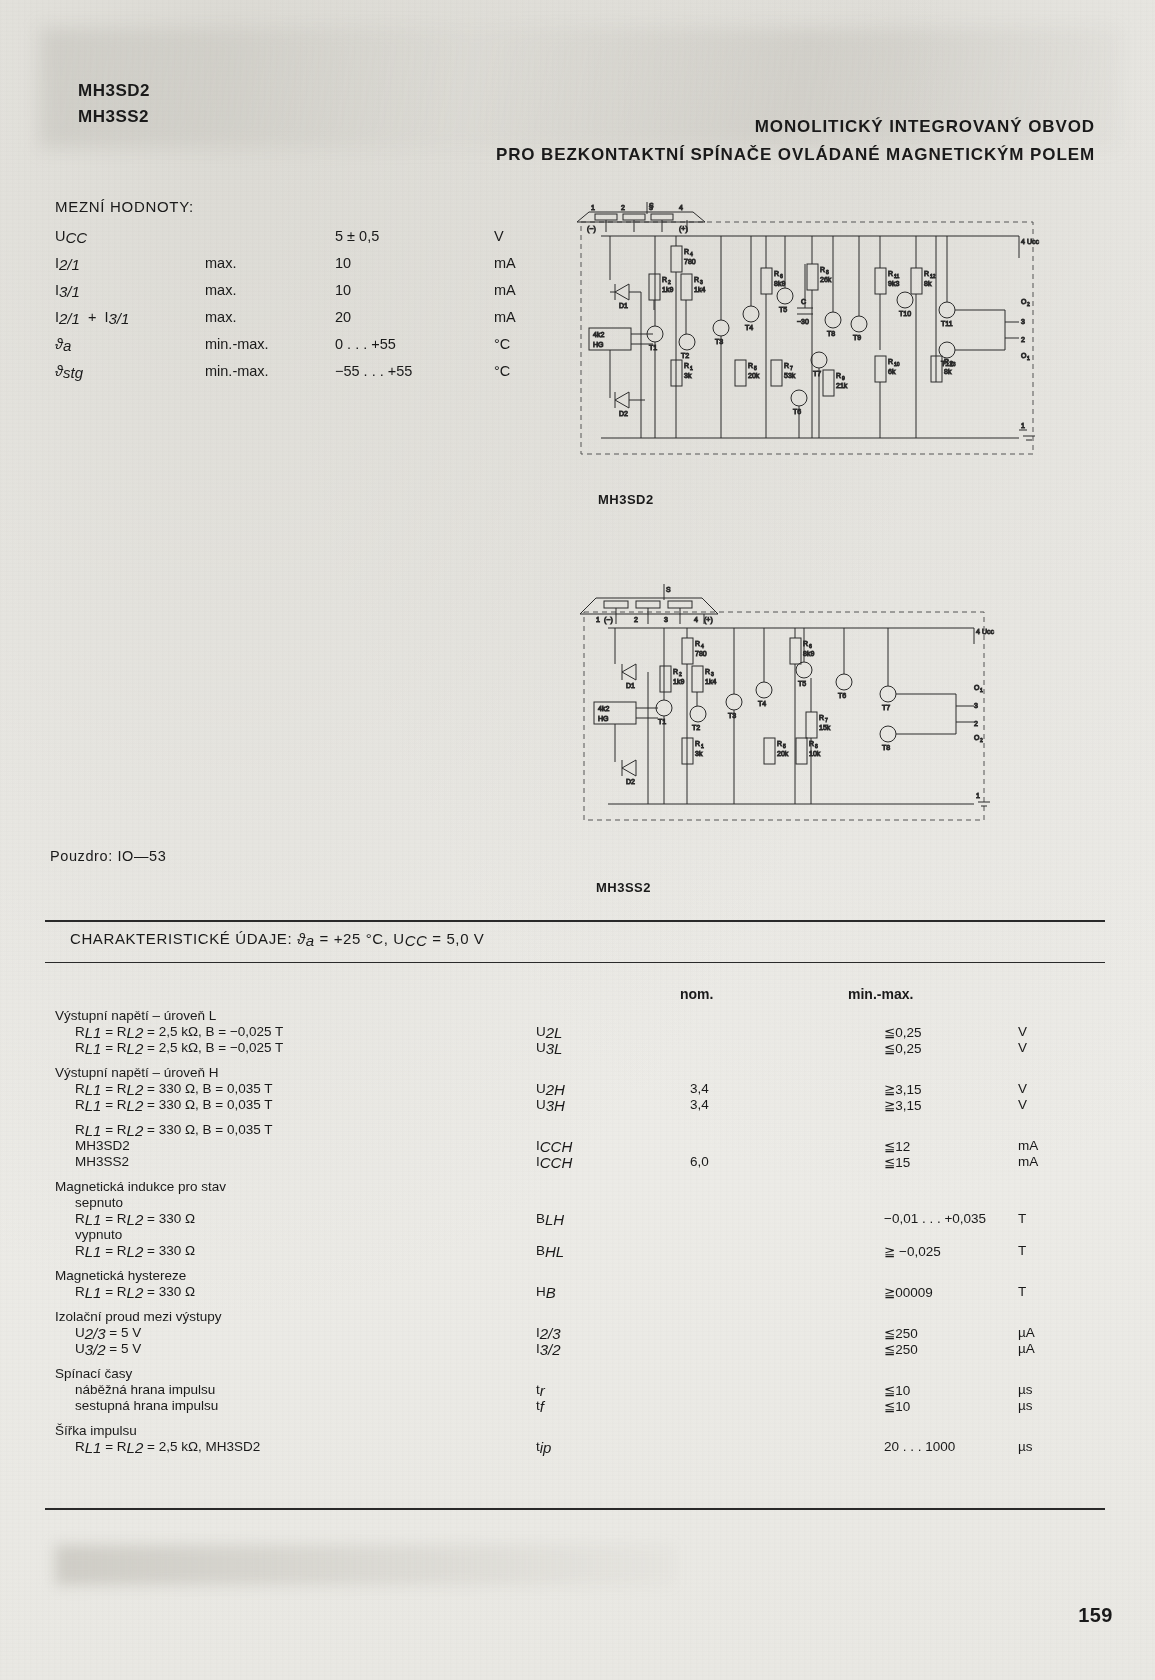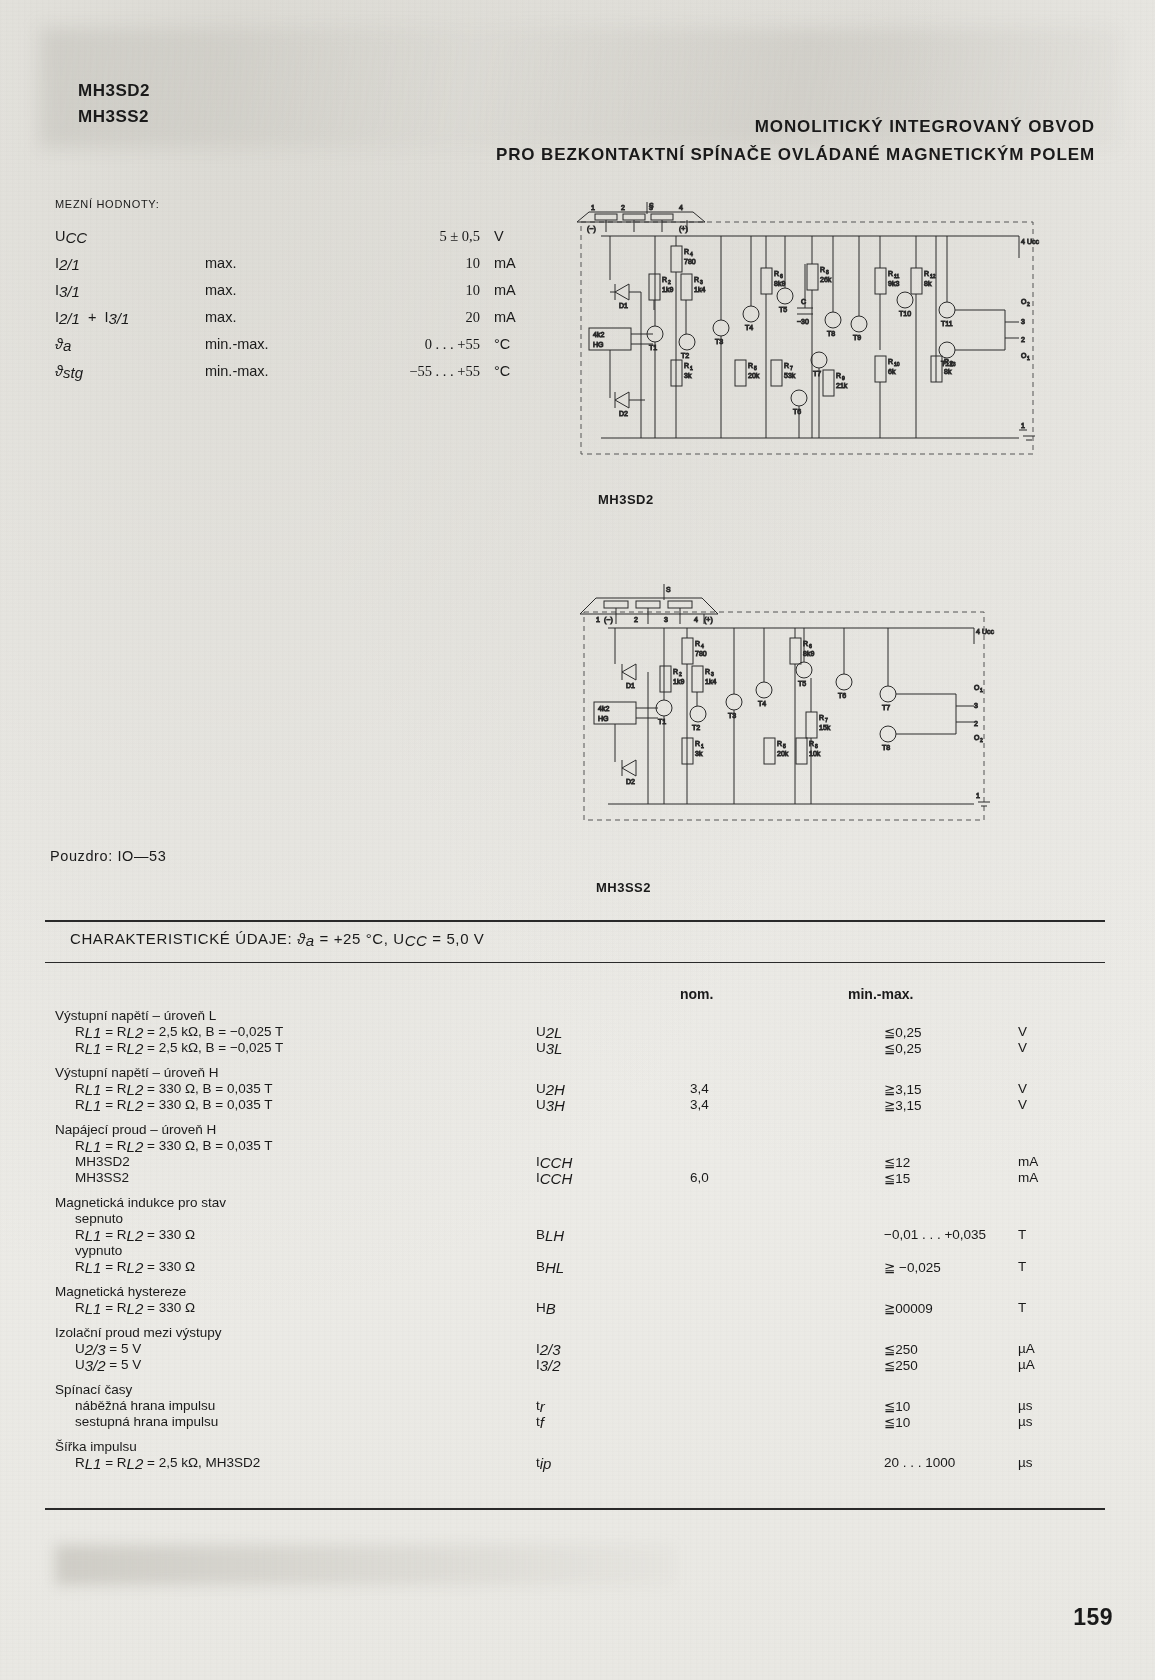--- a/index.html
+++ b/index.html
@@ -36,26 +36,26 @@
     background:linear-gradient(90deg, rgba(175,172,163,.45), rgba(175,172,163,.05));
     filter:blur(7px);pointer-events:none;
   }
 
   
   .hdr{position:absolute;left:0;top:78px;width:1155px;height:70px;}
   .hdr-left{position:absolute;left:78px;top:0;font-size:17px;font-weight:bold;letter-spacing:.5px;line-height:26px;}
   .hdr-right{position:absolute;right:60px;top:0;text-align:right;font-size:17px;font-weight:bold;letter-spacing:.9px;line-height:28px;margin-top:35px;}
 
   
-  .mezni-title{position:absolute;left:55px;top:198px;font-size:11px;letter-spacing:.7px;}
+  .mezni-title{position:absolute;left:55px;top:198px;font-size:15px;letter-spacing:.7px;}
   .mezni{position:absolute;left:55px;top:228px;width:500px;font-size:14.5px;}
   .mezni .row{display:flex;align-items:baseline;height:27px;}
   .mezni .c1{width:150px;}
   .mezni .c2{width:130px;}
-  .mezni .c3{width:145px;text-align:right;font-family:Liberation Serif, serif;}
+  .mezni .c3{width:145px;text-align:left;}
   .mezni .c4{width:60px;text-align:left;padding-left:14px;}
   .sub{font-size:15px;vertical-align:-2px;font-style:italic;}
   .ital{font-style:italic;}
 
   .pouzdro{position:absolute;left:50px;top:848px;font-size:14.5px;letter-spacing:.6px;}
 
   
   .sch{position:absolute;}
   .sch svg{display:block;}
   .cap{position:absolute;font-size:13px;font-weight:bold;letter-spacing:.5px;}
@@ -72,21 +72,21 @@
   .crow{position:relative;height:16px;}
   .crow .desc{position:absolute;left:55px;white-space:nowrap;}
   .crow .desc.ind1{left:75px;}
   .crow .sym{position:absolute;left:536px;}
   .crow .nom{position:absolute;left:690px;}
   .crow .mm{position:absolute;left:838px;white-space:nowrap;margin-left:46px;}
   .crow .unit{position:absolute;left:1018px;}
   .gap{height:9px;}
   .char-rule-bot{position:absolute;left:45px;top:1508px;width:1060px;height:1.5px;background:#2a2a2a;}
 
-  .pageno{position:absolute;right:42px;top:1604px;font-size:23px;font-weight:bold;letter-spacing:.5px;}
+  .pageno{position:absolute;right:42px;top:1604px;font-size:20px;font-weight:bold;letter-spacing:.5px;}
 </style>
 </head>
 <body>
 
 <div class="page"></div>
 <div class="grain"></div>
 <div class="smudge-top"></div>
 <div class="smudge-bottom"></div>
 
 <div class="hdr">
@@ -498,23 +498,20 @@
   <div class="crow">
     <span class="desc ind1">R<span class="sub ital">L1</span> = R<span class="sub ital">L2</span> = 330 Ω, B = 0,035 T</span>
     <span class="sym">U<span class="sub ital">3H</span></span>
     <span class="nom">3,4</span>
     <span class="mm">≧3,15</span>
     <span class="unit">V</span>
   </div>
   <div class="gap"></div>
 
   <div class="crow">
-      <span class="desc">Napájecí proud – úroveň H</span>
-    </div>
-  <div class="crow">
     <span class="desc ind1">R<span class="sub ital">L1</span> = R<span class="sub ital">L2</span> = 330 Ω, B = 0,035 T</span>
   </div>
   <div class="crow">
     <span class="desc ind1">MH3SD2</span>
     <span class="sym">I<span class="sub ital">CCH</span></span>
     <span class="mm">≦12</span>
     <span class="unit">mA</span>
   </div>
   <div class="crow">
     <span class="desc ind1">MH3SS2</span>

